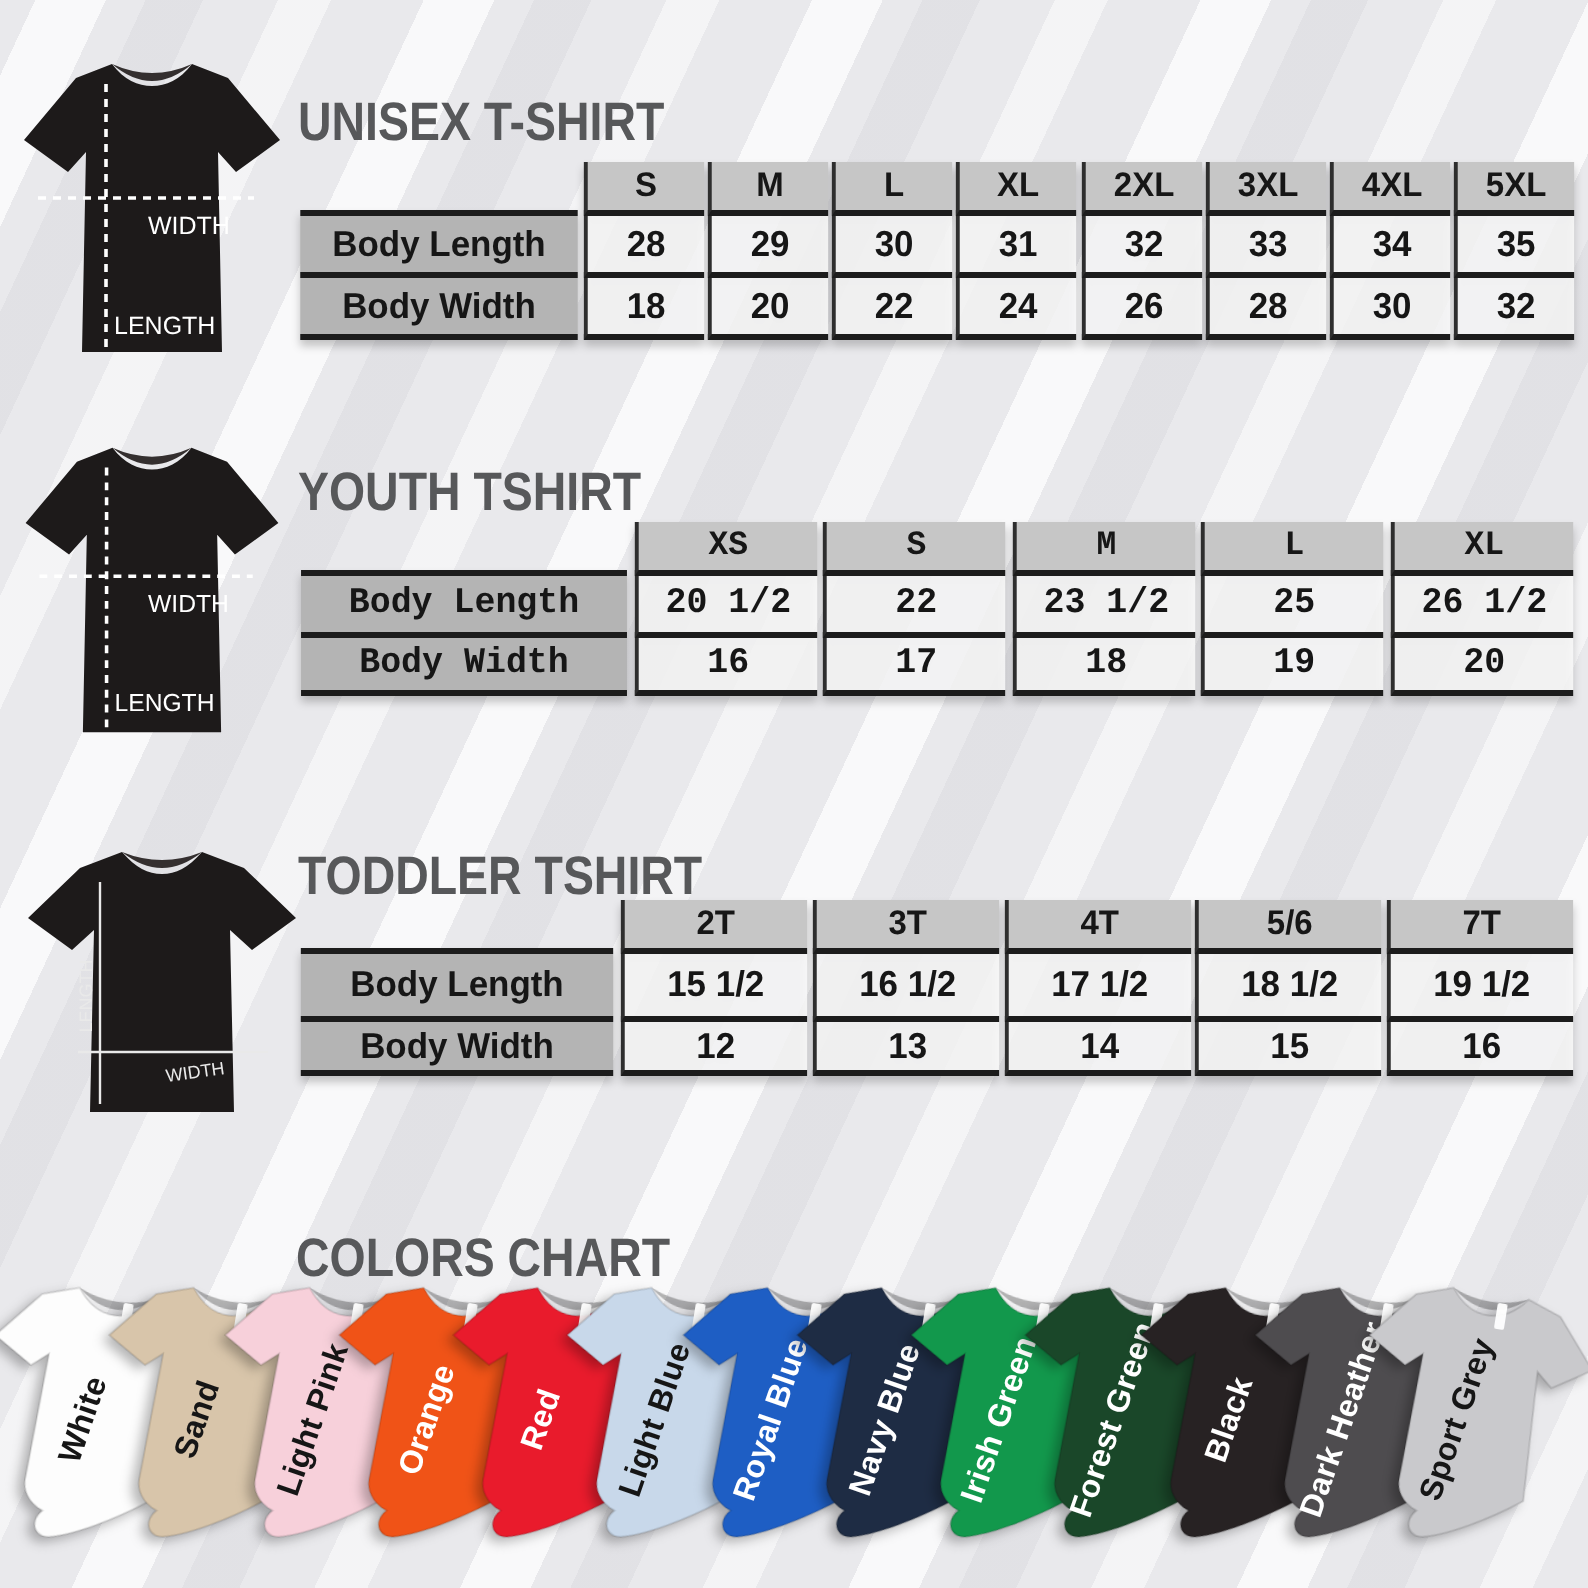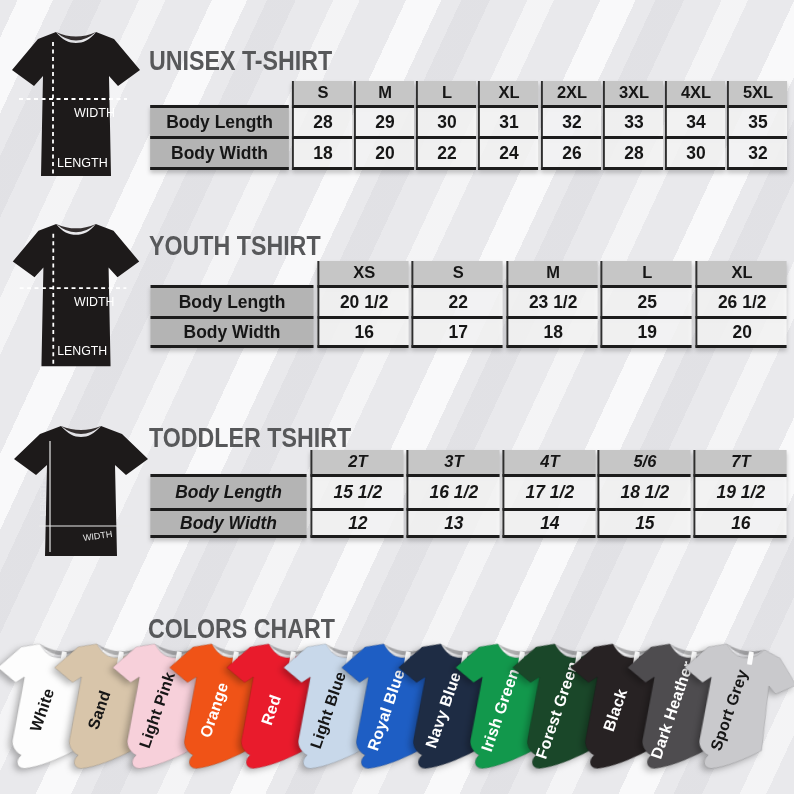--- a/index.html
+++ b/index.html
@@ -99,21 +99,21 @@
 
   <svg class="diagram-shirt" style="left:6px;top:218px" width="140" height="158" viewBox="0 0 140 160">
     <path d="M50,6 C56,14 63,17 70,17 C77,17 84,14 90,6 L108,13 L134,44 L112,60 L103,50 L105,150 L35,150 L37,50 L28,60 L6,44 L32,13 Z" fill="#1d1a1a"></path>
     <path d="M50,6 Q70,23 90,6 Q70,15 50,6 Z" fill="#342f2f"></path>
     <line x1="47" y1="16" x2="47" y2="150" stroke="#ffffff" stroke-width="1.8" stroke-dasharray="4 3.5"></line>
     <line x1="13" y1="71" x2="121" y2="71" stroke="#ffffff" stroke-width="1.8" stroke-dasharray="4 3.5"></line>
     <text x="68" y="89" fill="#ffffff" font-size="12.5" font-family="Liberation Sans, sans-serif">WIDTH</text>
     <text x="51" y="139" fill="#ffffff" font-size="12.5" font-family="Liberation Sans, sans-serif">LENGTH</text>
   </svg>
   <h2 class="section-title" style="left:149px;top:231px">YOUTH TSHIRT</h2>
-  <div class="size-table" style="left: 148px; top: 261px; grid-template-columns: 168px repeat(5, 1fr); grid-template-rows: 27px 31px 29px;">
+  <div class="size-table" style="left: 148px; top: 261px; grid-template-columns: 168px repeat(5, 1fr); grid-template-rows: 27px 31px 29px; font-family: Liberation Mono, monospace;">
       <div class="cell corner bb"></div>
       <div class="cell head vl bb">XS</div>
       <div class="cell head vl bb">S</div>
       <div class="cell head vl bb">M</div>
       <div class="cell head vl bb">L</div>
       <div class="cell head vl bb">XL</div>
       <div class="cell rowlabel bb">Body Length</div>
       <div class="cell val vl bb">20 1/2</div>
       <div class="cell val vl bb">22</div>
       <div class="cell val vl bb">23 1/2</div>
@@ -129,21 +129,21 @@
 
   <svg class="diagram-shirt" style="left:10px;top:418px" width="142" height="148" viewBox="0 0 142 148">
     <path d="M51,8 C58,16 64,19 71,19 C78,19 84,16 91,8 L112,16 L138,41 L116,57 L105,47 L107,138 L35,138 L37,47 L26,57 L4,41 L30,16 Z" fill="#1d1a1a"></path>
     <path d="M51,8 Q71,24 91,8 Q71,16 51,8 Z" fill="#342f2f"></path>
     <line x1="40" y1="23" x2="40" y2="134" stroke="#e9e9e9" stroke-width="1.2"></line>
     <line x1="29" y1="108" x2="124" y2="108" stroke="#e9e9e9" stroke-width="1.2"></line>
     <text x="36" y="80" fill="#e9e9e9" font-size="9" font-family="Liberation Sans, sans-serif" transform="rotate(-90 36 80)" text-anchor="middle">LENGTH</text>
     <text x="88" y="121" fill="#e9e9e9" font-size="9" font-family="Liberation Sans, sans-serif" transform="rotate(-8 88 121)" text-anchor="middle">WIDTH</text>
   </svg>
   <h2 class="section-title" style="left:149px;top:423px">TODDLER TSHIRT</h2>
-  <div class="size-table" style="left: 148px; top: 450px; grid-template-columns: 161px repeat(5, 1fr); grid-template-rows: 27px 34px 27px; font-style: italic;">
+  <div class="size-table" style="left: 148px; top: 450px; grid-template-columns: 161px repeat(5, 1fr); grid-template-rows: 27px 34px 27px;">
       <div class="cell corner bb"></div>
       <div class="cell head vl bb">2T</div>
       <div class="cell head vl bb">3T</div>
       <div class="cell head vl bb">4T</div>
       <div class="cell head vl bb">5/6</div>
       <div class="cell head vl bb">7T</div>
       <div class="cell rowlabel bb">Body Length</div>
       <div class="cell val vl bb">15 1/2</div>
       <div class="cell val vl bb">16 1/2</div>
       <div class="cell val vl bb">17 1/2</div>

